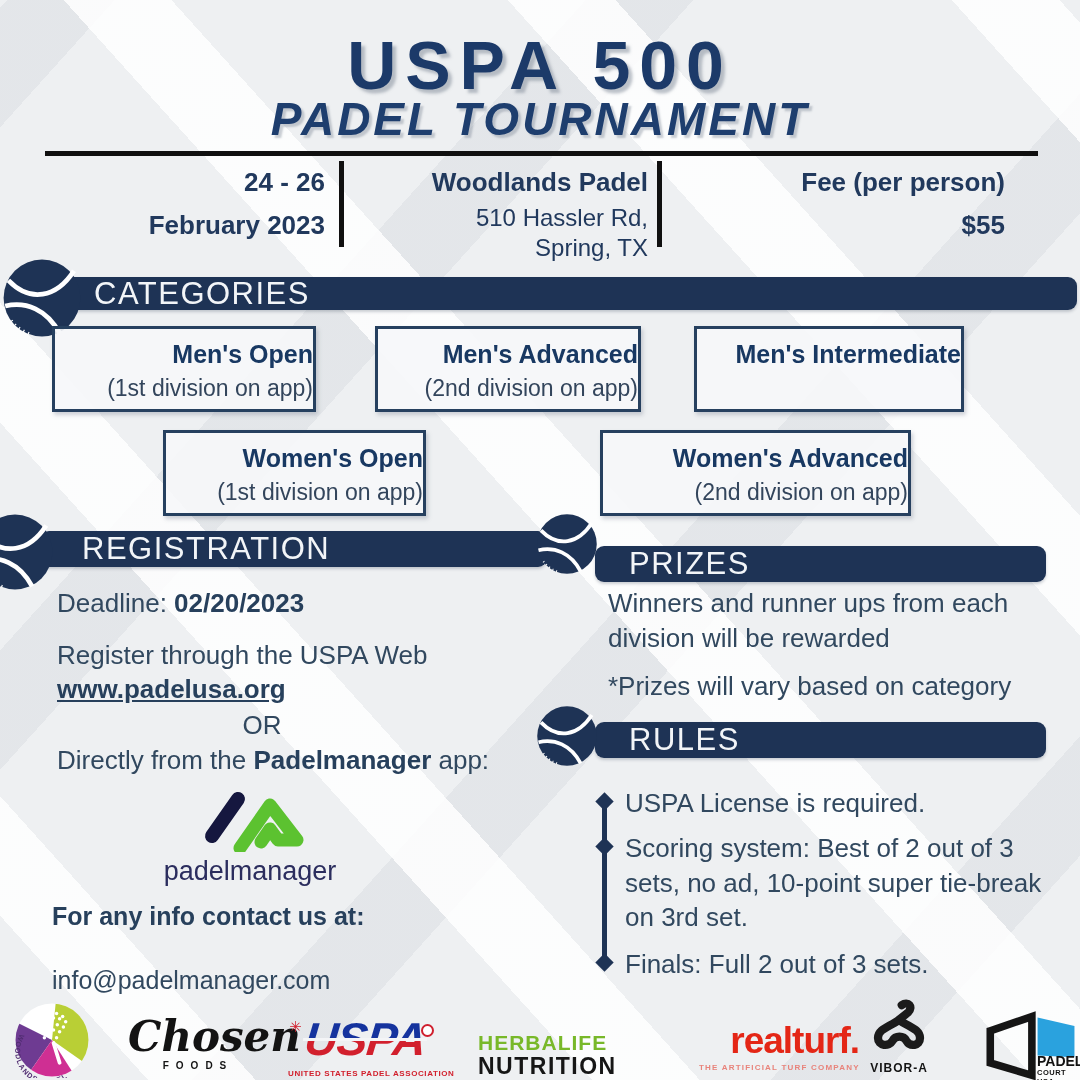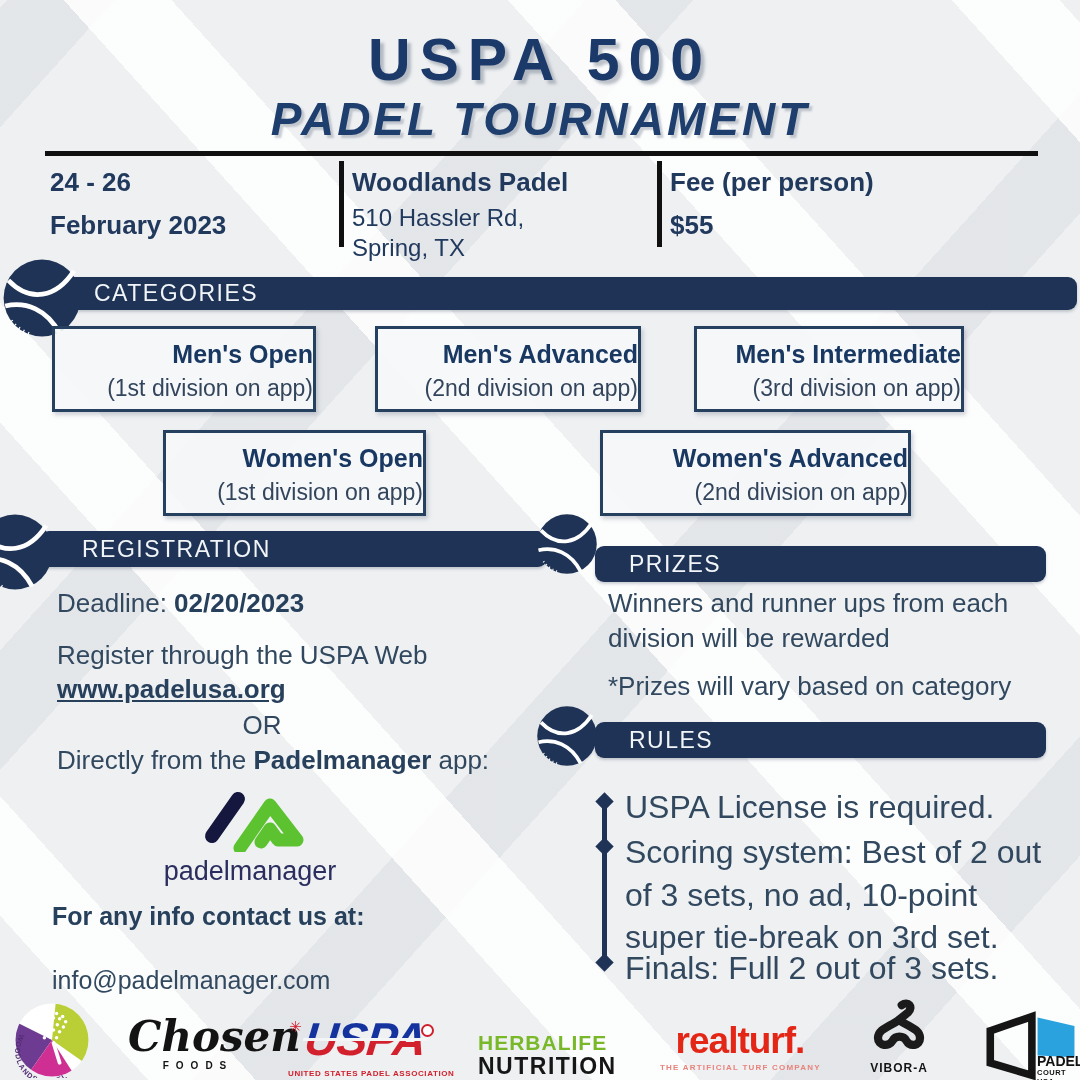--- a/index.html
+++ b/index.html
@@ -6,49 +6,49 @@
   .poster{
     position:relative;width:1080px;height:1080px;overflow:hidden;
     font-family:"Liberation Sans",sans-serif;color:#31485f;
     background-color:#eef0f2;
     background-image:
       repeating-linear-gradient(48deg, rgba(255,255,255,0) 0 110px, rgba(255,255,255,.85) 110px 190px, rgba(255,255,255,0) 190px 330px),
       repeating-linear-gradient(-48deg, rgba(208,212,218,0) 0 150px, rgba(208,212,218,.35) 150px 230px, rgba(208,212,218,0) 230px 430px);
   }
   .abs{position:absolute;}
   
-  .title{top:26px;left:0;width:1080px;text-align:center;font-size:59px;font-weight:bold;
+  .title{top:26px;left:0;width:1080px;text-align:center;font-size:68px;font-weight:bold;
     color:#1c3a69;letter-spacing:9px;text-shadow:4px 4px 3px rgba(125,135,150,.5);}
   .subtitle{top:92px;left:0;width:1080px;text-align:center;font-size:46px;font-weight:bold;
     font-style:italic;color:#1e3e6e;letter-spacing:3px;text-shadow:3px 3px 2px rgba(125,135,150,.4);}
   
   .hrule{left:45px;top:151px;width:993px;height:5px;background:#101010;}
   .vrule{top:161px;width:5px;height:86px;background:#101010;}
-  .info-col{top:167px;text-align:left;color:#21395d;}
+  .info-col{top:167px;text-align:right;color:#21395d;}
   .info-b{font-size:26px;font-weight:bold;}
   .info-r{font-size:24px;line-height:1.18;margin-top:6px;}
   .gap10{margin-top:12px;}
   
   .banner{background:#1e3355;border-radius:9px;color:#f2f5f8;display:flex;align-items:center;
-    font-size:23px;letter-spacing:1.5px;box-shadow:0 2px 3px rgba(60,70,90,.25);}
+    font-size:31px;letter-spacing:1.5px;box-shadow:0 2px 3px rgba(60,70,90,.25);}
   .ball{pointer-events:none;}
   
   .cat-box{border:3px solid #26405f;background:rgba(246,247,249,.9);text-align:right;
     box-shadow:2px 3px 4px rgba(120,130,145,.35);}
   .cat-title{font-size:25px;font-weight:bold;color:#183862;margin-top:11px;}
   .cat-sub{font-size:23px;color:#33455c;margin-top:6px;}
   
   .t26{font-size:26px;color:#31485f;}
   .b{font-weight:bold;color:#27405c;}
   .link{font-weight:bold;text-decoration:underline;color:#27405c;}
   .center{text-align:center;}
   
   .vline{background:#1e3355;}
   .dmd{width:13px;height:13px;background:#1e3355;transform:rotate(45deg);}
-  .rule-item{font-size:32px;line-height:1.33;color:#31485f;}
+  .rule-item{font-size:26px;line-height:1.33;color:#31485f;}
   
   .pm-word{font-size:27px;color:#2b2d5e;text-align:center;}
   
   .sp{text-align:center;}
   .chosen-script{font-family:"DejaVu Serif",serif;font-style:italic;font-weight:bold;
     font-size:42px;color:#131313;line-height:1;}
   .chosen-sub{font-size:10px;letter-spacing:7px;color:#131313;font-weight:bold;margin-top:2px;}
   .uspa-wrap{position:relative;display:inline-block;}
   .uspa-txt{font-size:46px;font-weight:bold;font-style:italic;letter-spacing:-1px;
     background:linear-gradient(#15339e 0 49%,#d2202d 51% 100%);
@@ -104,21 +104,20 @@
   <div class="abs cat-box" style="left:52px;top:326px;width:258px;height:80px;">
     <div class="cat-title">Men's Open</div>
     <div class="cat-sub">(1st division on app)</div>
   </div>
   <div class="abs cat-box" style="left:375px;top:326px;width:260px;height:80px;">
     <div class="cat-title">Men's Advanced</div>
     <div class="cat-sub">(2nd division on app)</div>
   </div>
   <div class="abs cat-box" style="left:694px;top:326px;width:264px;height:80px;">
     <div class="cat-title">Men's Intermediate</div>
-    <div class="cat-sub">(3rd division on app)</div>
   </div>
 
   <div class="abs cat-box" style="left:163px;top:430px;width:257px;height:80px;">
     <div class="cat-title">Women's Open</div>
     <div class="cat-sub">(1st division on app)</div>
   </div>
   <div class="abs cat-box" style="left:600px;top:430px;width:305px;height:80px;">
     <div class="cat-title">Women's Advanced</div>
     <div class="cat-sub">(2nd division on app)</div>
   </div>
@@ -239,21 +238,21 @@
       <span class="uspa-ball"></span>
     </div>
     <div class="uspa-sub">UNITED STATES PADEL ASSOCIATION</div>
   </div>
 
   <div class="abs sp" style="left:478px;top:1032px;width:140px;text-align:left;">
     <div class="herb1">HERBALIFE</div>
     <div class="herb2">NUTRITION</div>
   </div>
 
-  <div class="abs sp" style="left:660px;top:1022px;width:160px;text-align:center;">
+  <div class="abs sp" style="left:699px;top:1022px;width:160px;text-align:right;">
     <div class="rt1">realturf.</div>
     <div class="rt2">THE ARTIFICIAL TURF COMPANY</div>
   </div>
 
   <div class="abs sp" style="left:856px;top:998px;width:86px;">
     <svg width="64" height="58" viewBox="0 0 70 62">
       <path d="M38 7 c7 -5 13 2 7 8 l-10 8 c-10 8 -23 10 -23 20 c0 9 12 10 16 3 c3 -6 12 -6 15 0 c4 7 15 6 15 -3 c0 -10 -13 -12 -23 -20" stroke="#1b1b1b" stroke-width="9" fill="none" stroke-linecap="round" stroke-linejoin="round"></path>
     </svg>
     <div class="vib-txt">VIBOR-A</div>
   </div>

